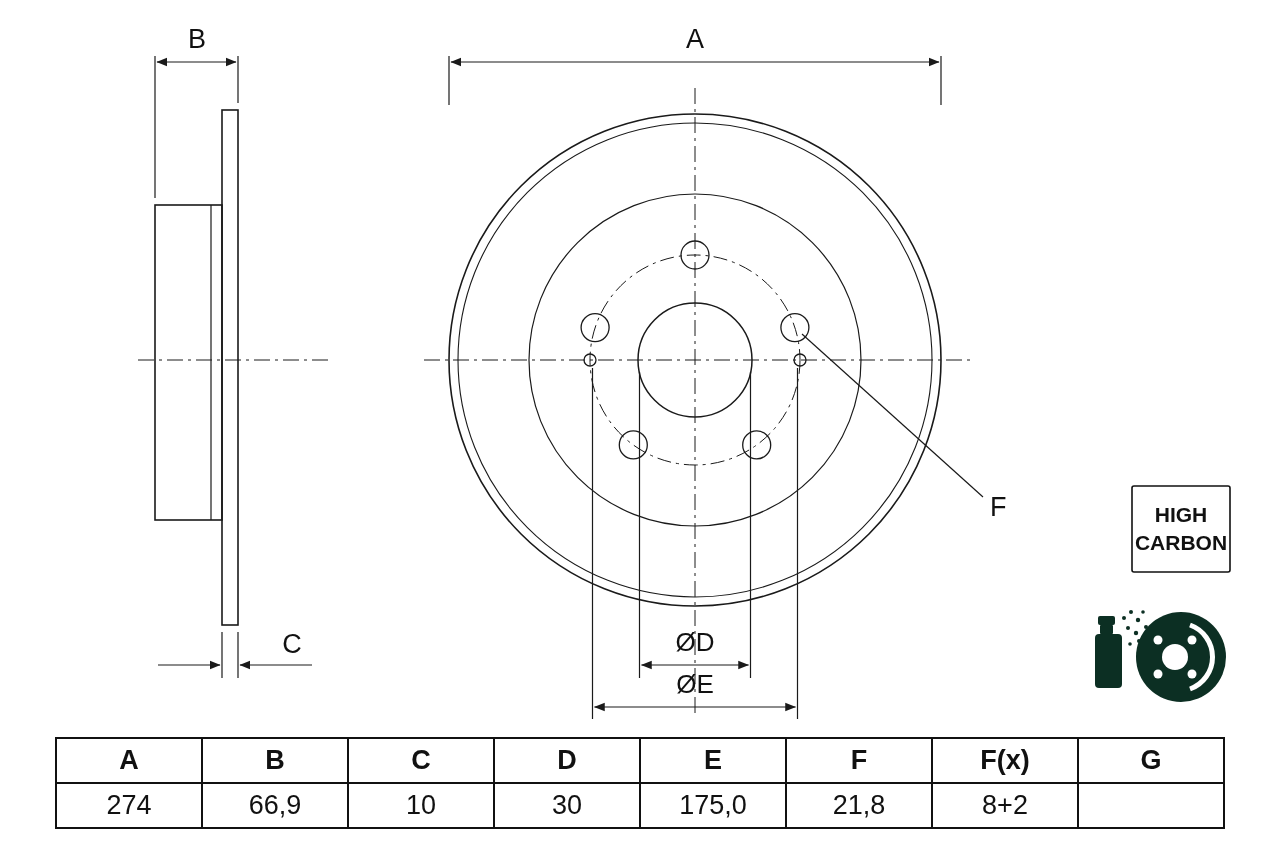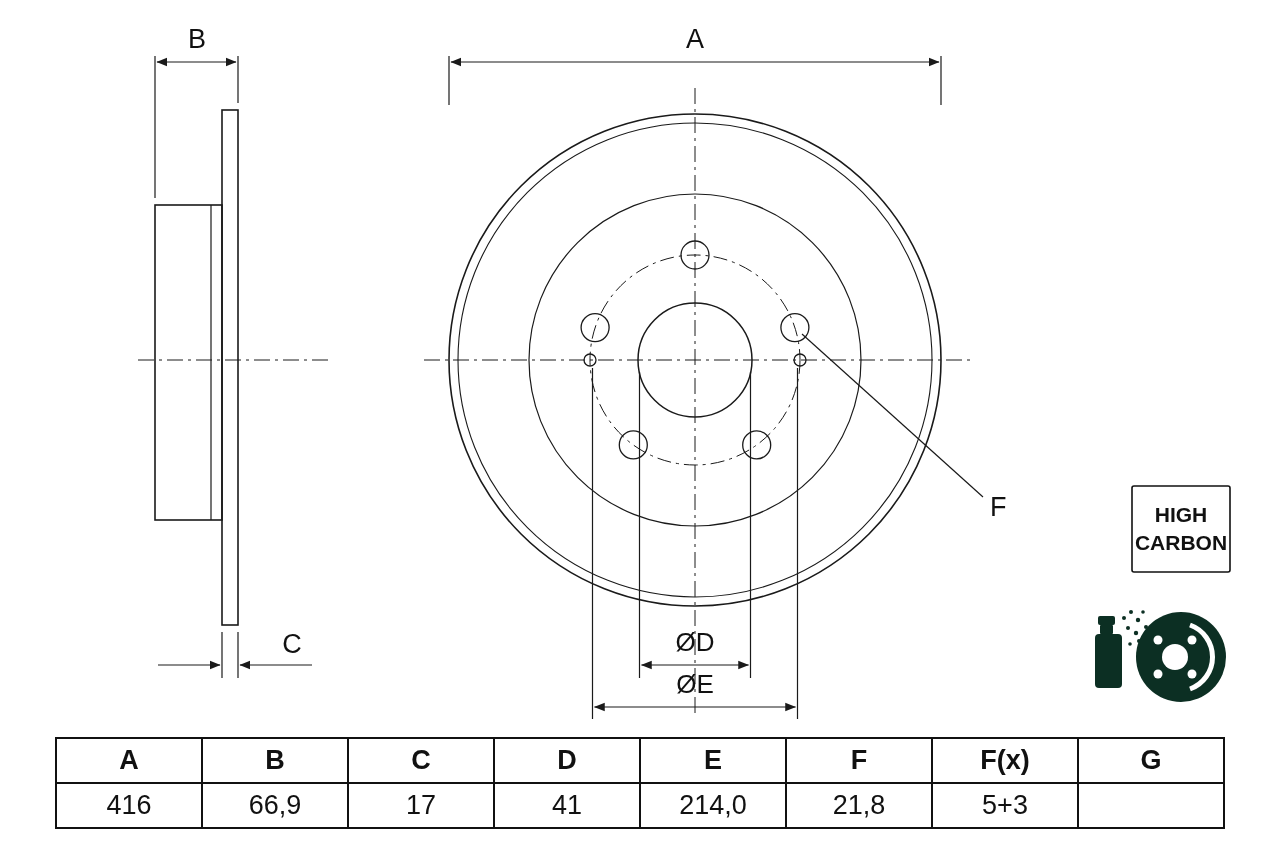--- a/index.html
+++ b/index.html
@@ -137,25 +137,25 @@
       <th>A</th>
       <th>B</th>
       <th>C</th>
       <th>D</th>
       <th>E</th>
       <th>F</th>
       <th>F(x)</th>
       <th>G</th>
     </tr>
     <tr>
-      <td>416</td>
+      <td>274</td>
       <td>66,9</td>
-      <td>17</td>
-      <td>41</td>
-      <td>214,0</td>
+      <td>10</td>
+      <td>30</td>
+      <td>175,0</td>
       <td>21,8</td>
-      <td>5+3</td>
+      <td>8+2</td>
       <td></td>
     </tr>
   </tbody>
     </table>
 
 </div>
 
 </body></html>

